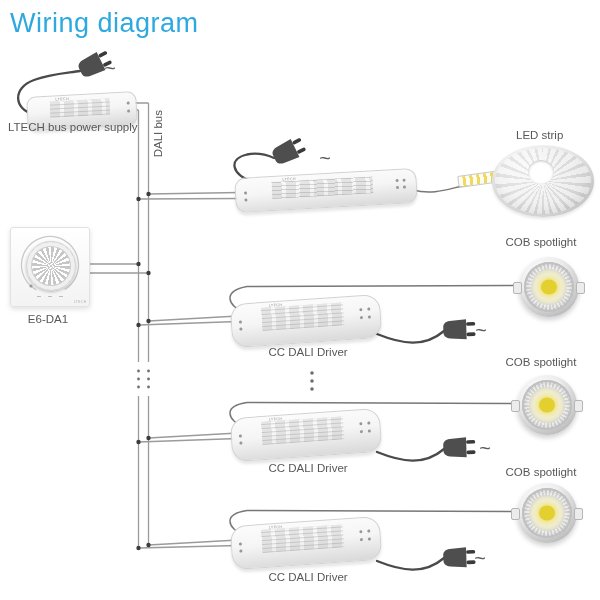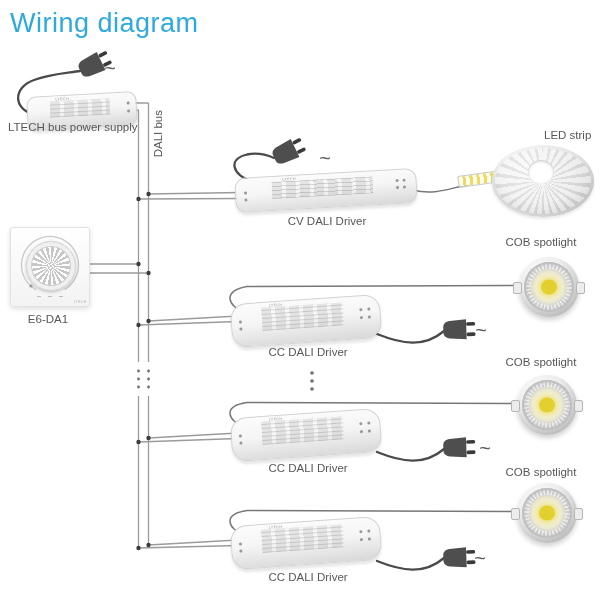--- a/index.html
+++ b/index.html
@@ -170,27 +170,26 @@
     <span class="d-brand">LTECH</span>
     <div class="d-print"></div>
     <span class="t" style="left:8px;top:13px"></span>
       <span class="t" style="left:8px;top:20px"></span>
     <span class="t" style="right:10px;top:9px"></span>
       <span class="t" style="right:10px;top:16px"></span>
     <span class="t" style="right:17px;top:9px"></span>
       <span class="t" style="right:17px;top:16px"></span>
   </div>
   <div class="abs ac" style="left:314px;top:148px">~</div>
-  <div class="abs lbl center" style="left:257px;top:215px;width:140px">CV DALI Driver</div>
   <div class="abs tape"></div>
   <div class="abs coil">
     <div class="tex"></div>
     <div class="hole"></div>
   </div>
-  <div class="abs lbl" style="left:544px;top:129px">LED strip</div>
+  <div class="abs lbl" style="left:516px;top:129px">LED strip</div>
 
   <div class="abs panel">
     <svg width="78" height="78" style="position:absolute;left:0;top:0">
       <circle cx="39" cy="37" r="28.5" fill="none" stroke="#c9c9c9" stroke-width="1.3" stroke-dasharray="149 30" transform="rotate(119 39 37)"></circle>
       <circle cx="20" cy="58" r="1.6" fill="#9a9a9a"></circle>
     </svg>
     <div class="knob"></div>
     <span class="tick" style="left:26px"></span>
       <span class="tick" style="left:37px"></span>
       <span class="tick" style="left:48px"></span>

